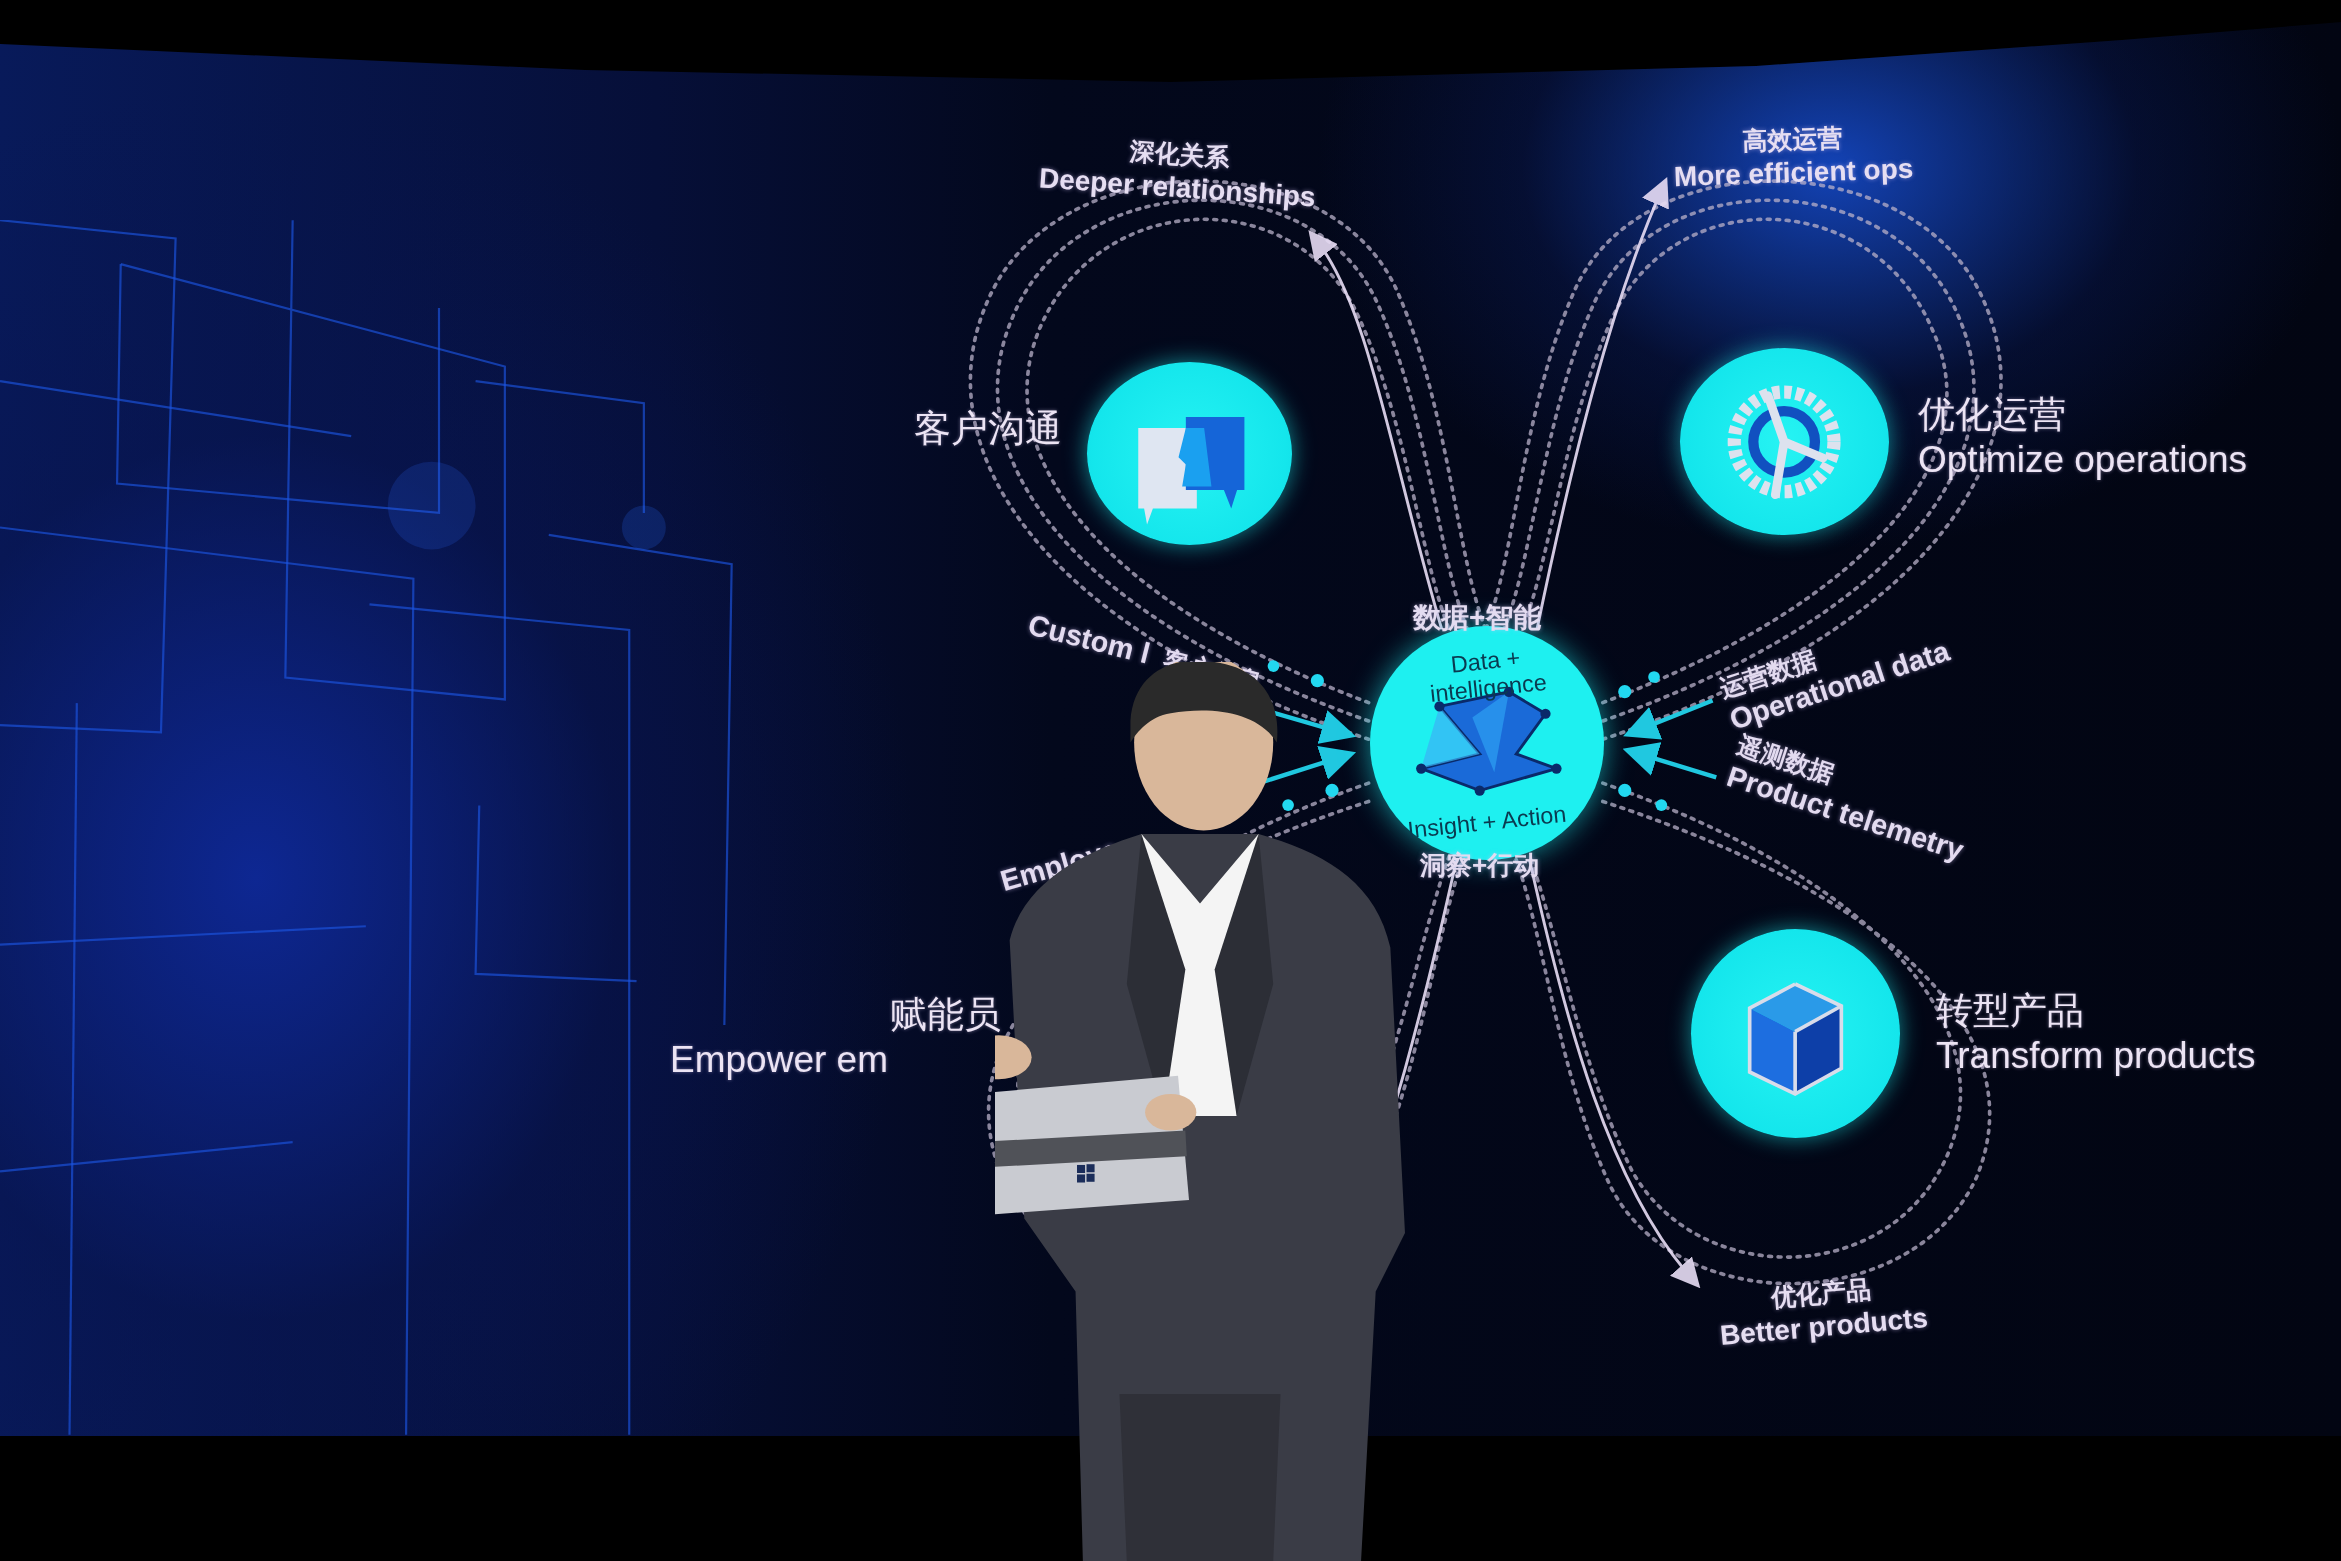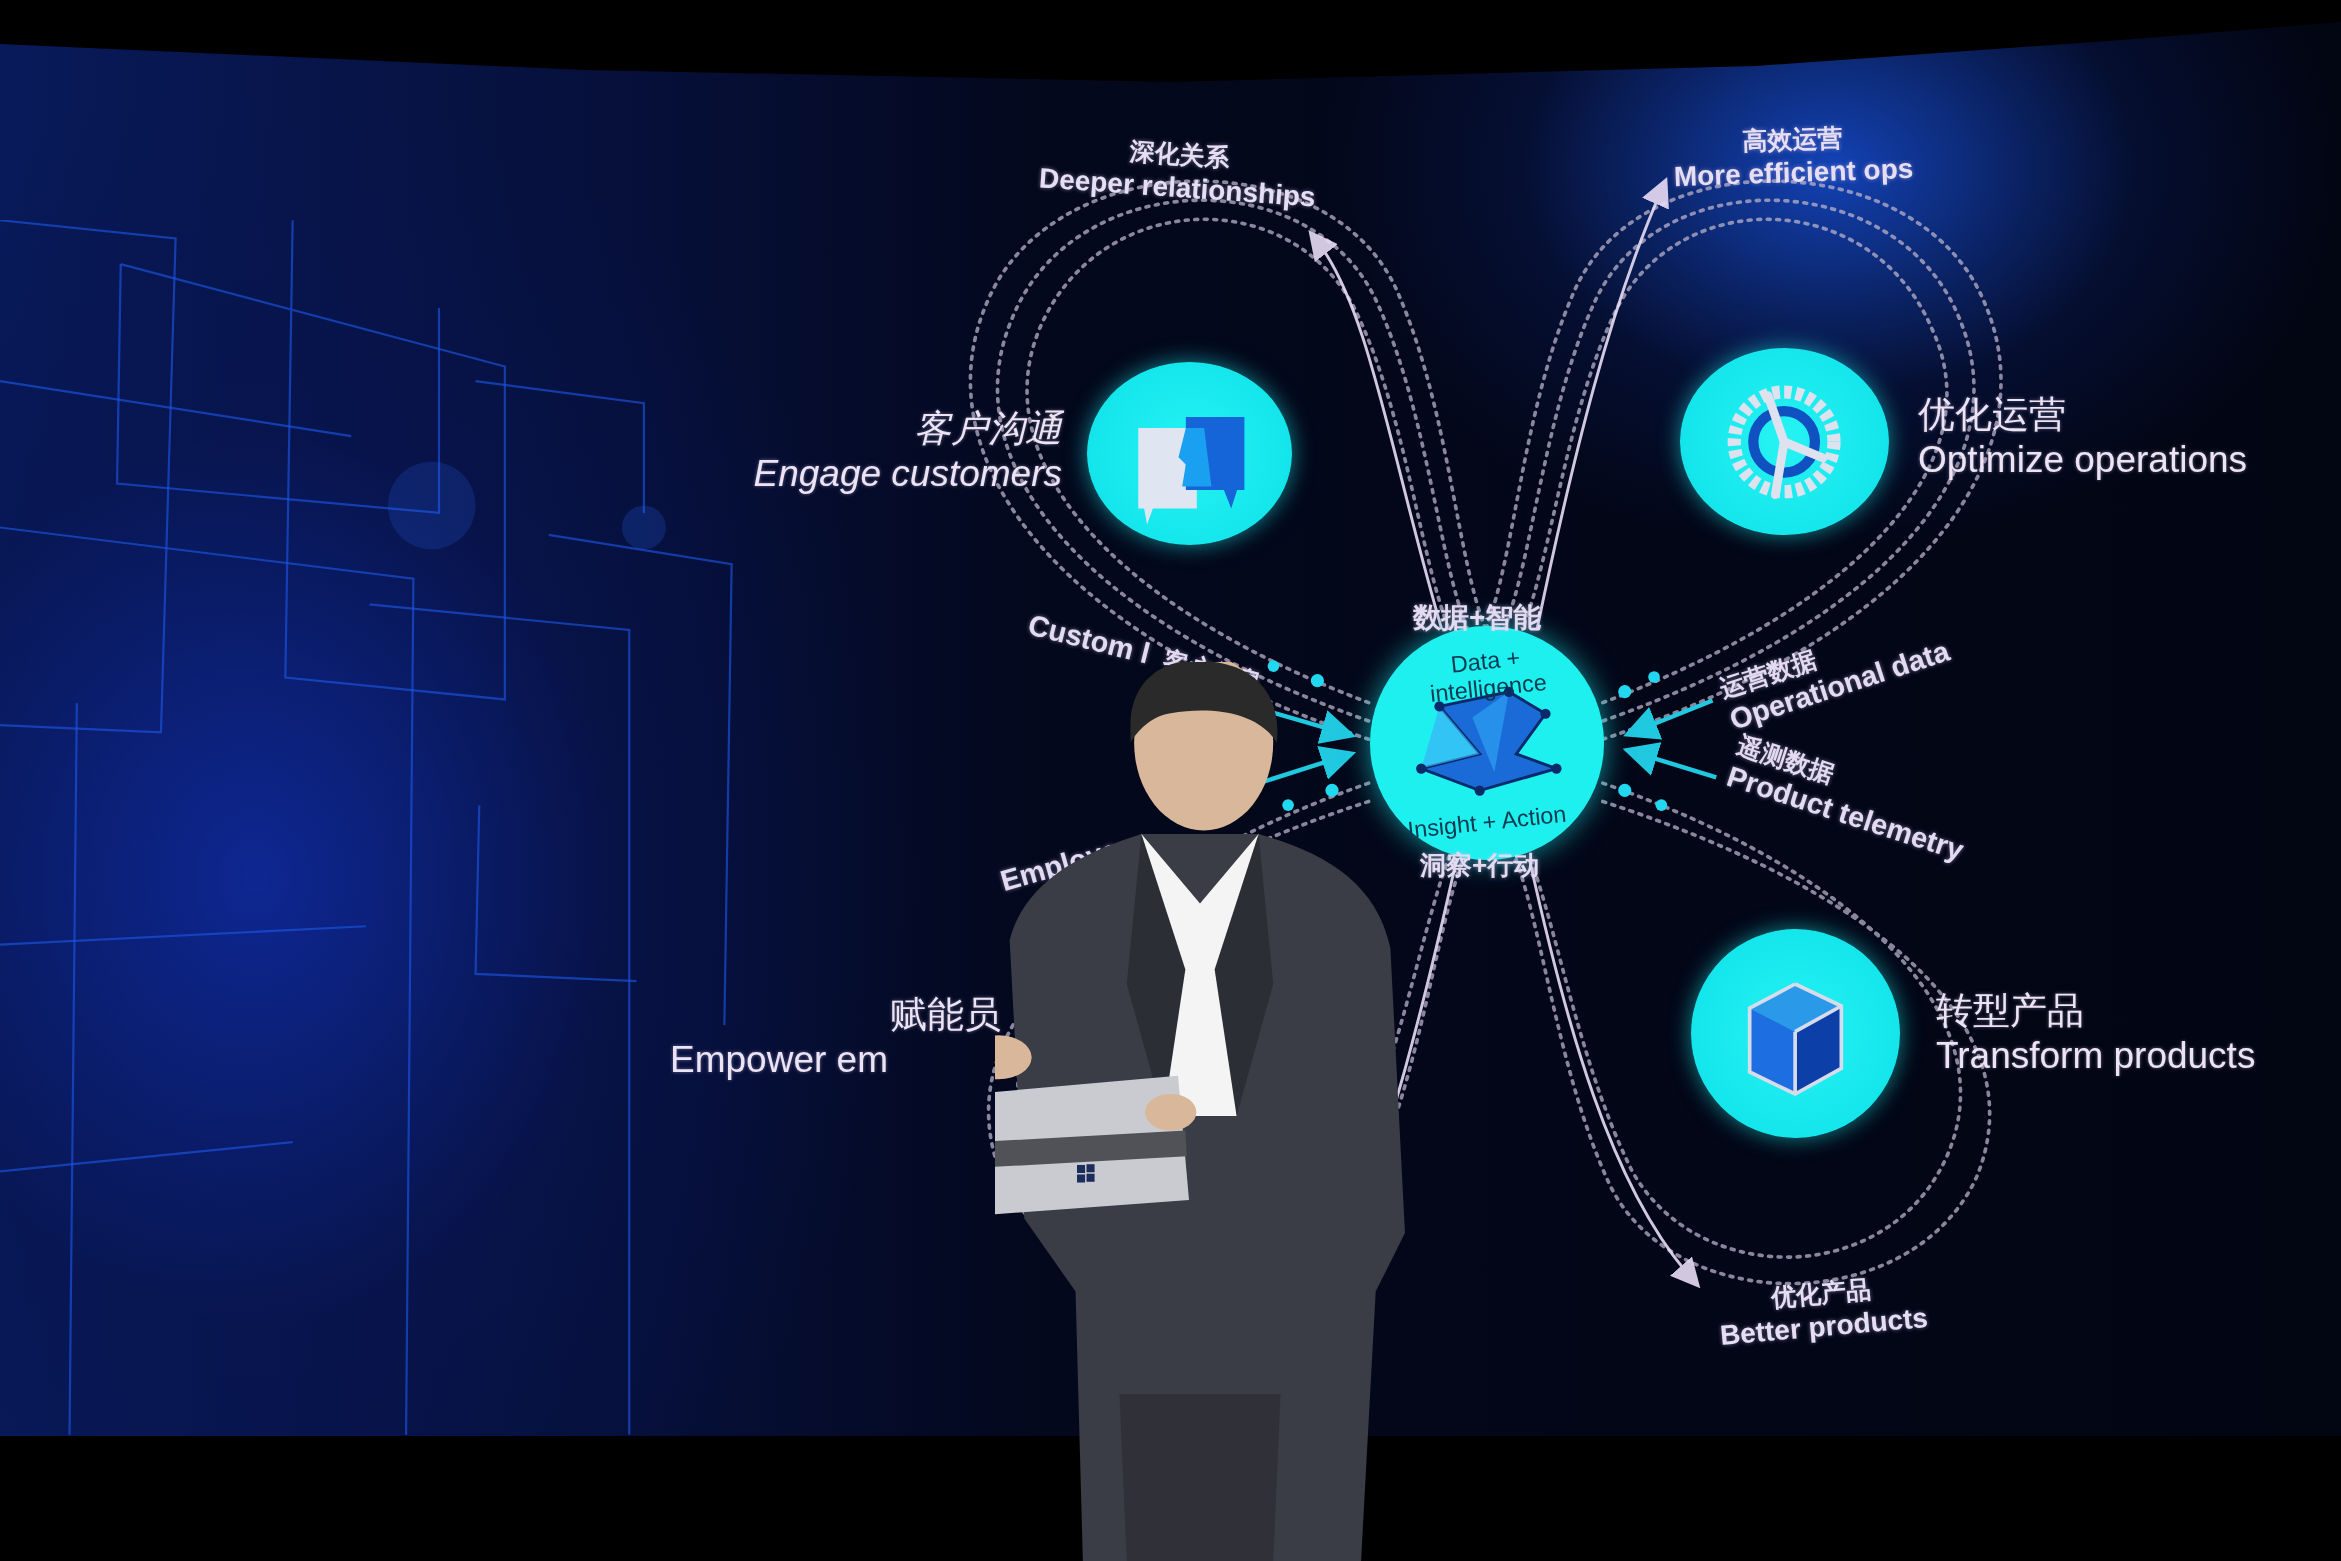--- a/index.html
+++ b/index.html
@@ -11,21 +11,21 @@
       radial-gradient(ellipse 512px 381px at 1830px 168px, rgba(20,70,190,0.95), rgba(10,30,100,0.35) 60%, rgba(0,0,0,0) 100%),
       radial-gradient(ellipse 659px 805px at 256px 878px, rgba(14,40,150,0.95), rgba(8,20,80,0.5) 55%, rgba(0,0,0,0) 100%),
       linear-gradient(90deg,#081a5a 0%,#060f38 28%,#03081c 45%,#020512 100%);}
   .grid-lines{position:absolute;left:0;top:220px;width:878px;height:1215px;}
   .title{position:absolute;left:88px;top:157px;color:#f1ecf6;text-shadow:0 0 4.4px rgba(255,255,255,0.35);}
   .title .zh{font-size:63px;letter-spacing:2.9px;line-height:73px;display:block;}
   .title .en{font-size:67px;line-height:81px;display:block;}
   .lbl{position:absolute;color:#ece4f4;text-shadow:0 0 3.7px rgba(230,210,255,0.45);white-space:nowrap;}
   .lbl .zh{display:block;font-size:37px;line-height:45px;}
   .lbl .en{display:block;font-size:37px;line-height:45px;}
-  .right{text-align:right;font-style:italic;}
+  .right{text-align:right;}
   .arc{position:absolute;color:#e6def2;font-weight:bold;text-shadow:0 0 4.4px rgba(220,200,255,0.5);white-space:nowrap;text-align:center;}
   .arc .zh{display:block;font-size:25px;line-height:32px;}
   .arc .en{display:block;font-size:28px;line-height:35px;}
   .circle{position:absolute;border-radius:50%;background:radial-gradient(circle,#26f3f3 0%,#14e6ec 70%,#10d6e2 100%);box-shadow:0 0 22px rgba(30,240,240,0.55);}
   .hub{position:absolute;left:1370px;top:626px;width:234px;height:234px;border-radius:50%;background:#1ef0f0;box-shadow:0 0 29px rgba(30,240,240,0.6);}
   .hub-text{position:absolute;inset:0;}
   .side-lbl{position:absolute;color:#e3dbf0;font-weight:bold;text-shadow:0 0 4.4px rgba(220,200,255,0.5);white-space:nowrap;}
   .loops{position:absolute;left:0;top:0;width:2342px;height:1436px;}
   .person{position:absolute;left:995px;top:662px;width:410px;height:899px;}
 </style>
@@ -158,21 +158,20 @@
           </g>
       </svg>
       <div style="position:absolute;left:29px;top:22px;width:176px;text-align:center;color:#0a3a50;font-size:23.4px;transform:rotate(-6deg);">Data + intelligence</div>
       <div style="position:absolute;left:29px;top:183px;width:176px;text-align:center;color:#0a3a50;font-size:23.4px;transform:rotate(-6deg);">Insight + Action</div>
     </div>
     <div class="side-lbl" style="left:1413px;top:599px;font-size:28px;">数据+智能</div>
     <div class="side-lbl" style="left:1420px;top:848px;font-size:26px;">洞察+行动</div>
 
     <div class="lbl right" style="left:703px;top:406px;width:359px;">
       <span class="zh">客户沟通</span>
-      <span class="en">Engage customers</span>
     </div>
     <div class="lbl" style="left:1936px;top:988px;">
       <span class="zh">转型产品</span>
       <span class="en">Transform products</span>
     </div>
     <div class="lbl" style="left:1918px;top:392px;">
       <span class="zh">优化运营</span>
       <span class="en">Optimize operations</span>
     </div>
     <div class="lbl" style="left:670px;top:992px;">

